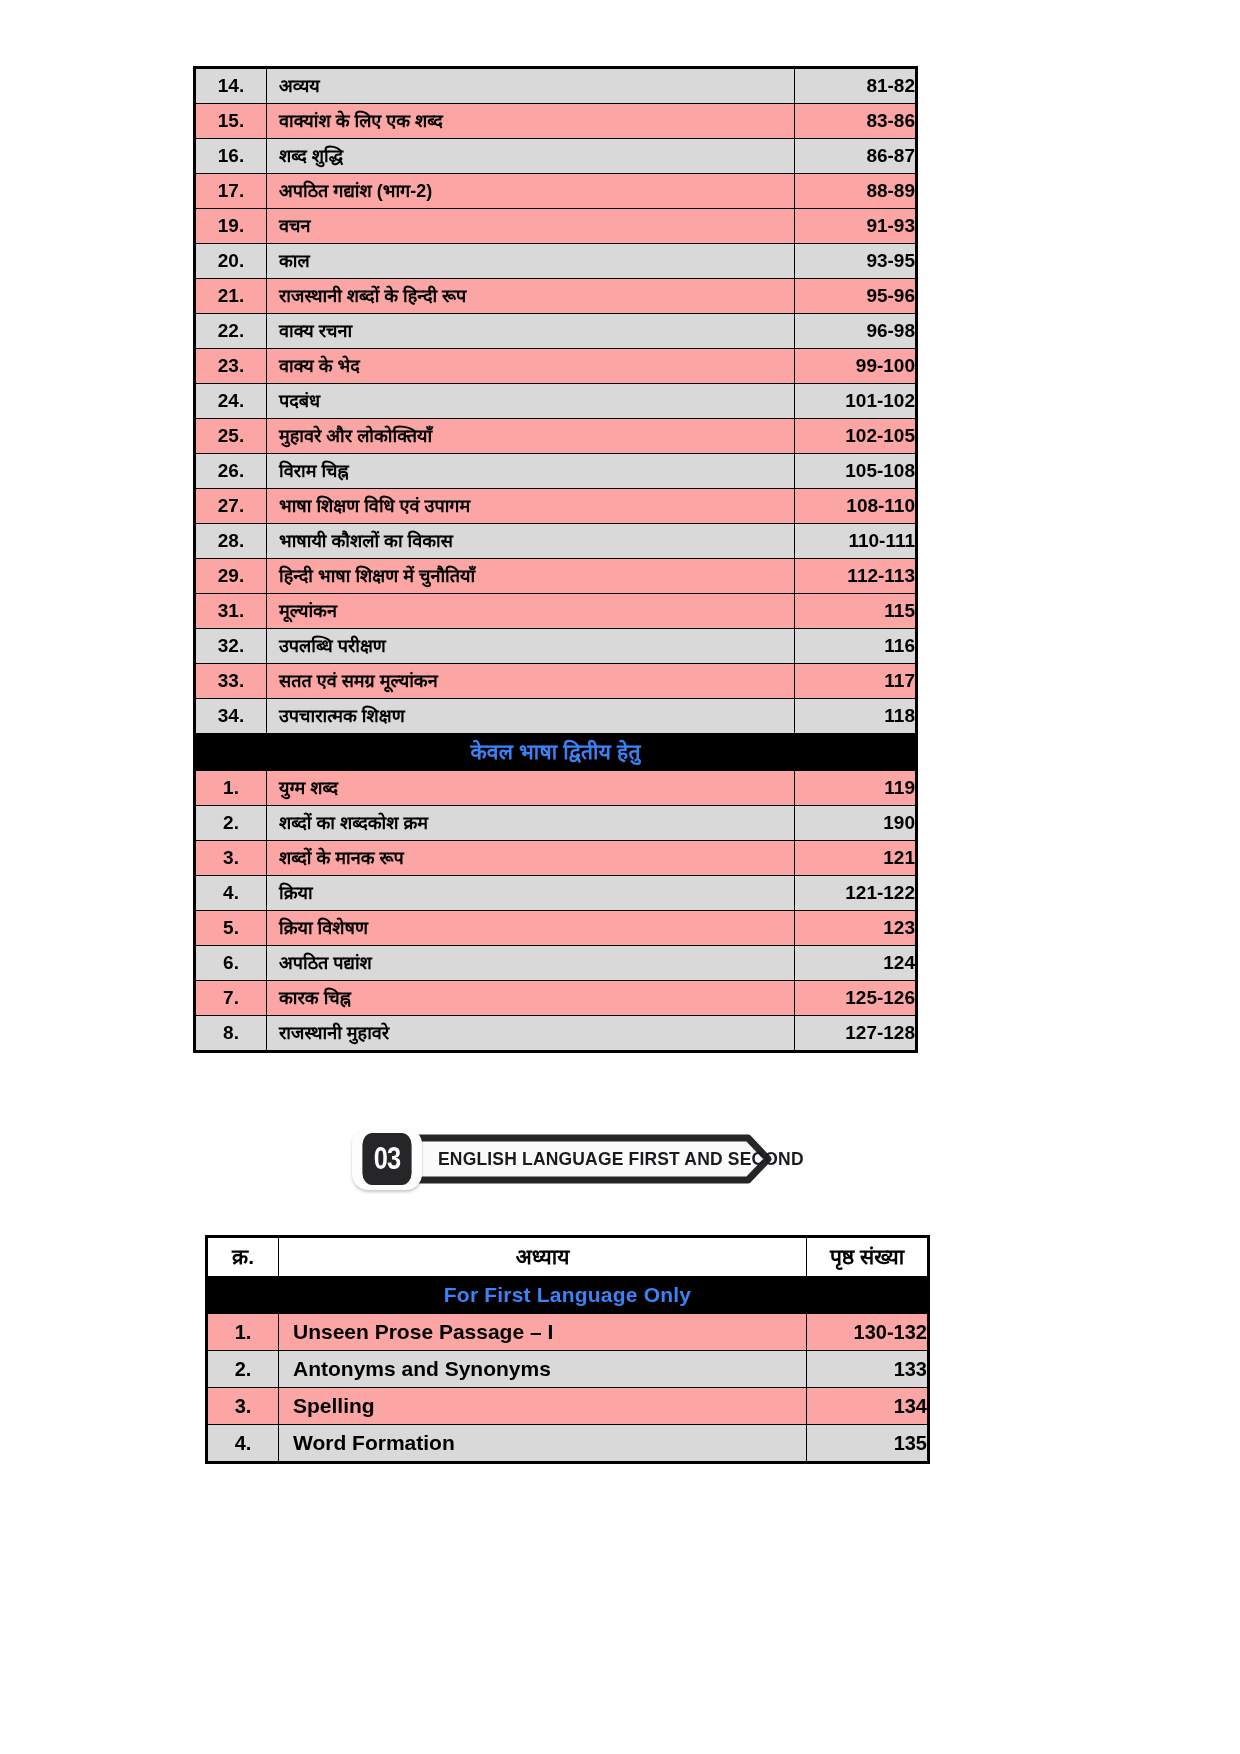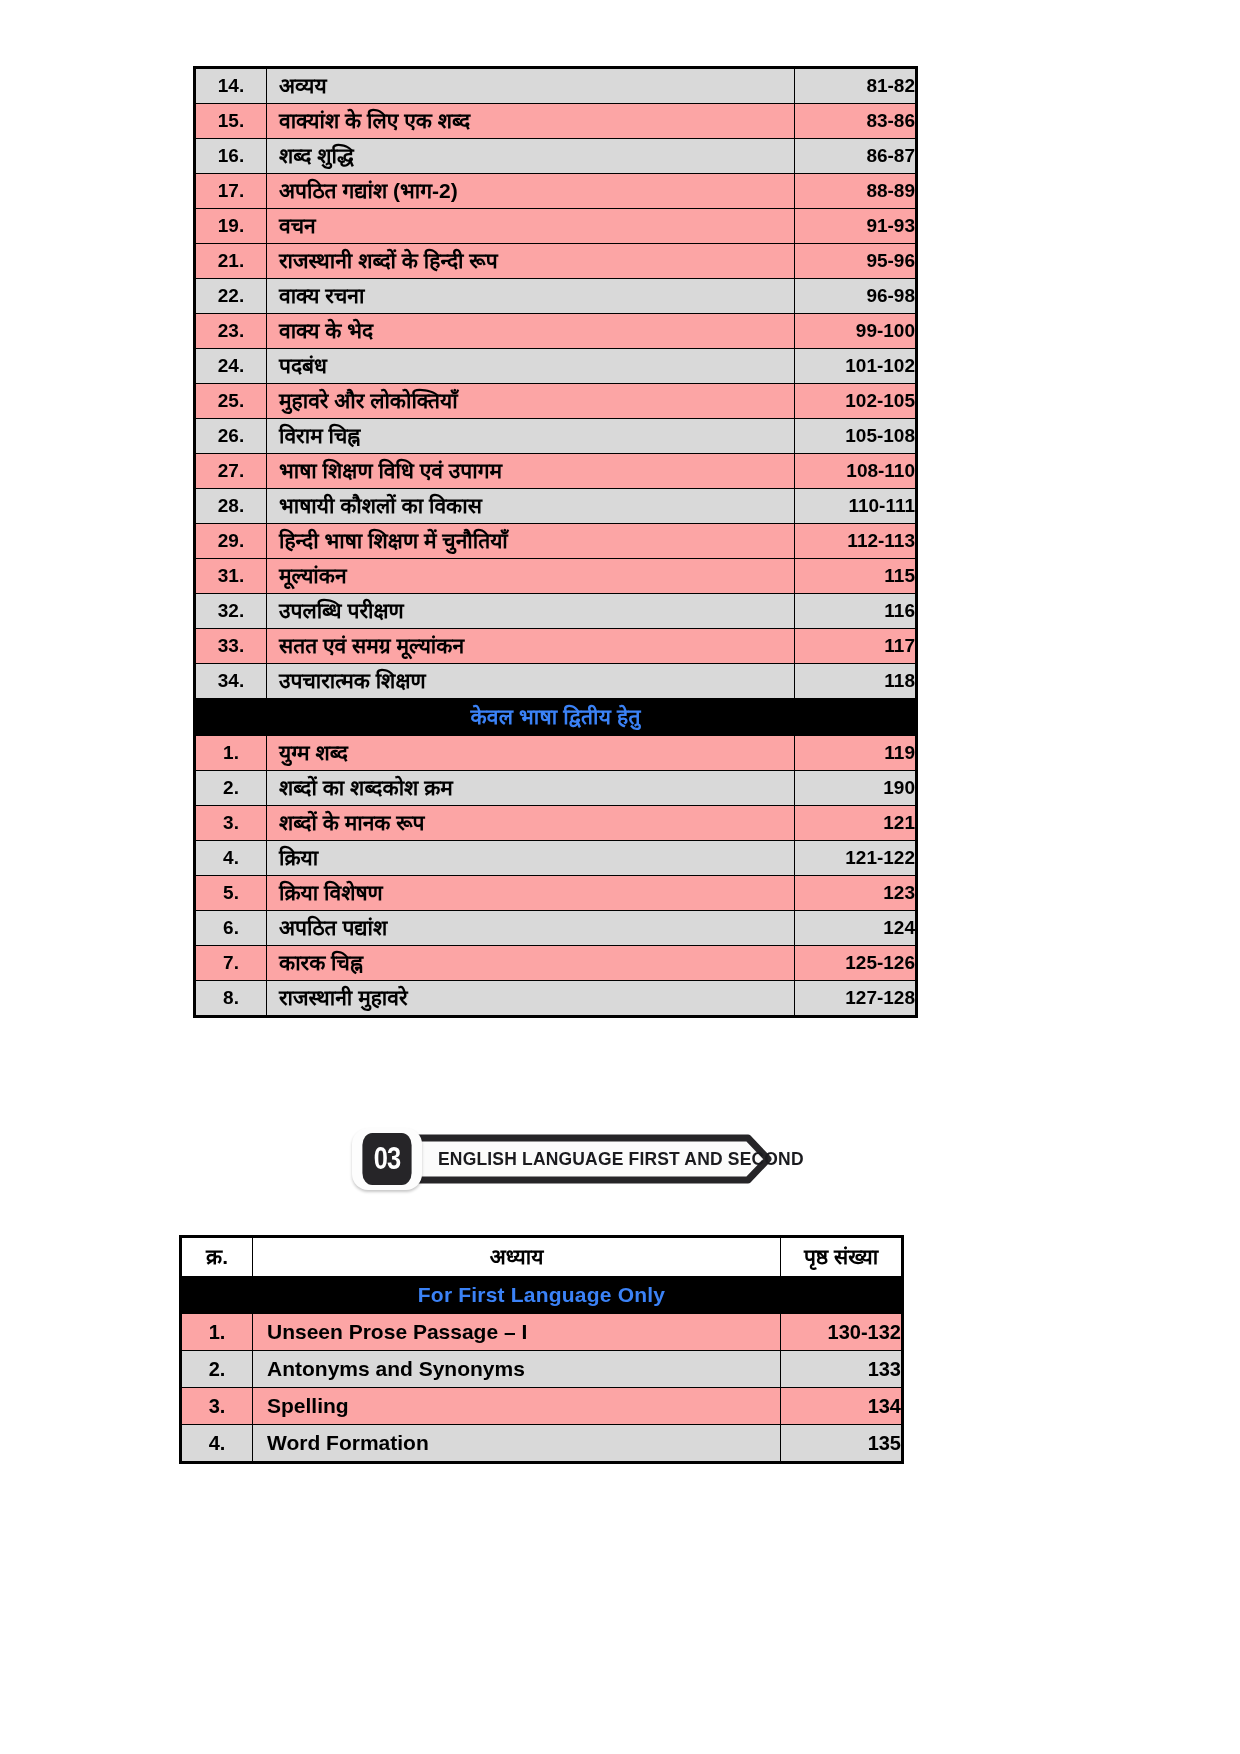--- a/index.html
+++ b/index.html
@@ -38,41 +38,41 @@
   }
 
   #table-hindi {
     position: absolute;
     left: 193px;
     top: 66px;
     width: 722px;
   }
   #table-english {
     position: absolute;
-    left: 179px;
+    left: 205px;
     top: 1235px;
     width: 722px;
   }
 
   col.c-sr    { width: 72px; }
   col.c-title { width: 528px; }
   col.c-page  { width: 122px; }
 
   .cell-sr {
     text-align: center;
     font-weight: bold;
     font-size: 19px;
     height: 34px;
     line-height: 34px;
   }
   .cell-title {
     text-align: left;
     padding-left: 12px !important;
     font-weight: bold;
-    font-size: 21px;
+    font-size: 18px;
     height: 34px;
     line-height: 34px;
     white-space: nowrap;
   }
   .cell-page {
     text-align: right;
     font-weight: bold;
     font-size: 19px;
     height: 34px;
     line-height: 34px;
@@ -197,20 +197,25 @@
         </tr>
         <tr class="plain">
           <td class="cell-sr">17.</td>
           <td class="cell-title">अपठित गद्यांश (भाग-2)</td>
           <td class="cell-page">88-89</td>
         </tr>
         <tr class="plain">
           <td class="cell-sr">19.</td>
           <td class="cell-title">वचन</td>
           <td class="cell-page">91-93</td>
+        </tr>
+        <tr class="shaded">
+          <td class="cell-sr">20.</td>
+          <td class="cell-title">काल</td>
+          <td class="cell-page">93-95</td>
         </tr>
         <tr class="plain">
           <td class="cell-sr">21.</td>
           <td class="cell-title">राजस्थानी शब्दों के हिन्दी रूप</td>
           <td class="cell-page">95-96</td>
         </tr>
         <tr class="shaded">
           <td class="cell-sr">22.</td>
           <td class="cell-title">वाक्य रचना</td>
           <td class="cell-page">96-98</td>

